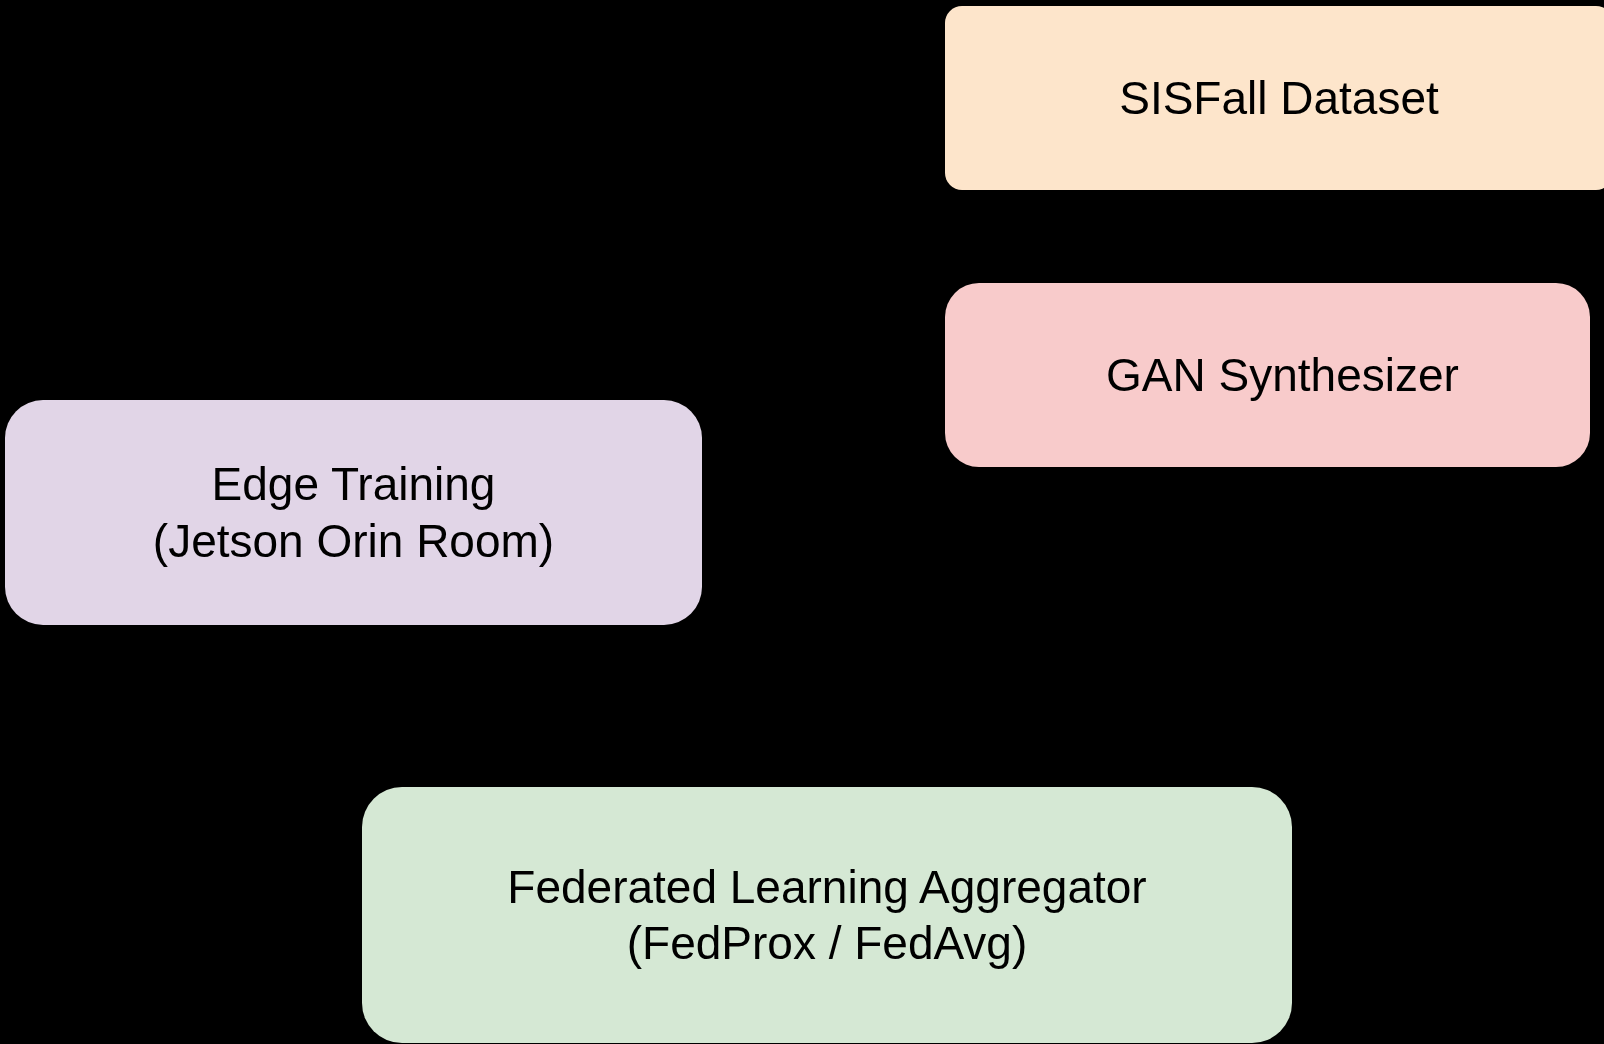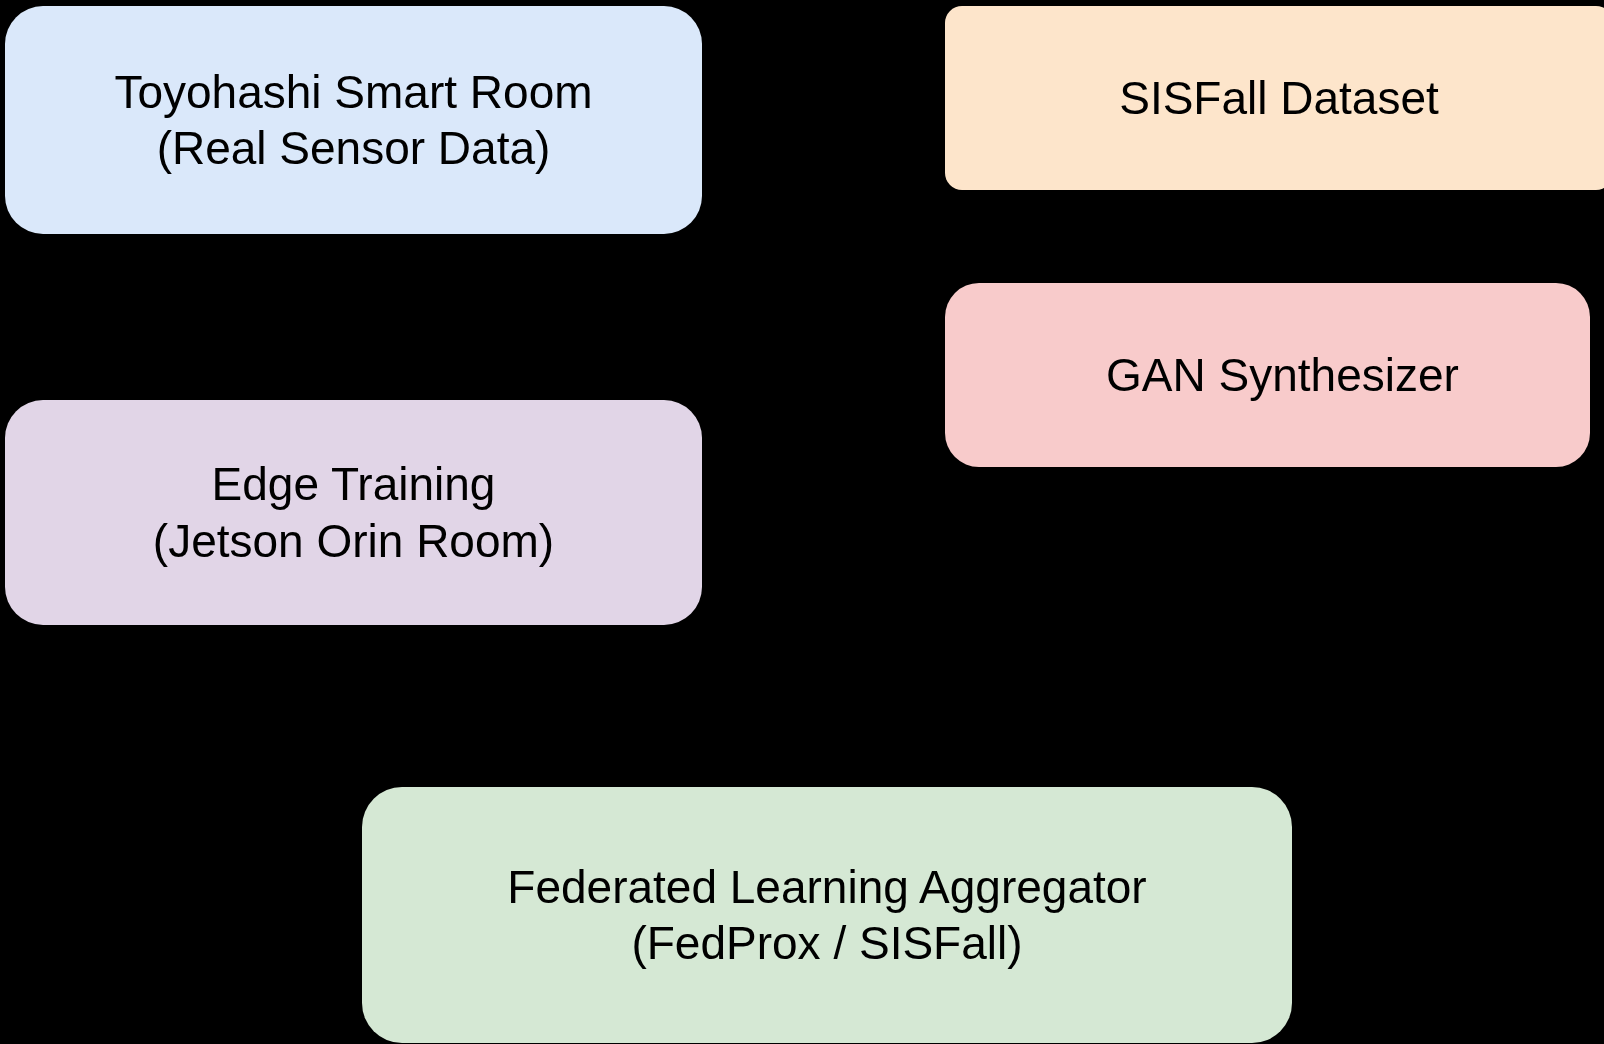--- a/index.html
+++ b/index.html
@@ -70,36 +70,32 @@
     width: 930px; height: 256px;
     background: #d5e8d4;
     border-radius: 40px;
   }
 </style>
 </head>
 <body>
 
 <div id="canvas">
 
-  <div class="node" id="node-smart-room">
-    <span class="line">Toyohashi Smart Room</span>
-    <span class="line">(Real Sensor Data)</span>
-  </div>
 
   <div class="node" id="node-sisfall">
     <span class="line">SISFall Dataset</span>
   </div>
 
   <div class="node" id="node-gan">
     <span class="line">GAN Synthesizer</span>
   </div>
 
   <div class="node" id="node-edge-training">
     <span class="line">Edge Training</span>
     <span class="line">(Jetson Orin Room)</span>
   </div>
 
   <div class="node" id="node-fl-aggregator">
     <span class="line">Federated Learning Aggregator</span>
-    <span class="line">(FedProx / SISFall)</span>
+    <span class="line">(FedProx / FedAvg)</span>
   </div>
 
 </div>
 
 </body></html>

